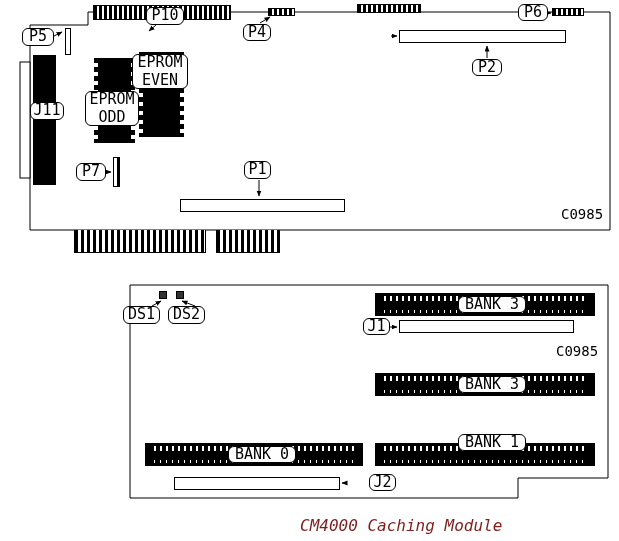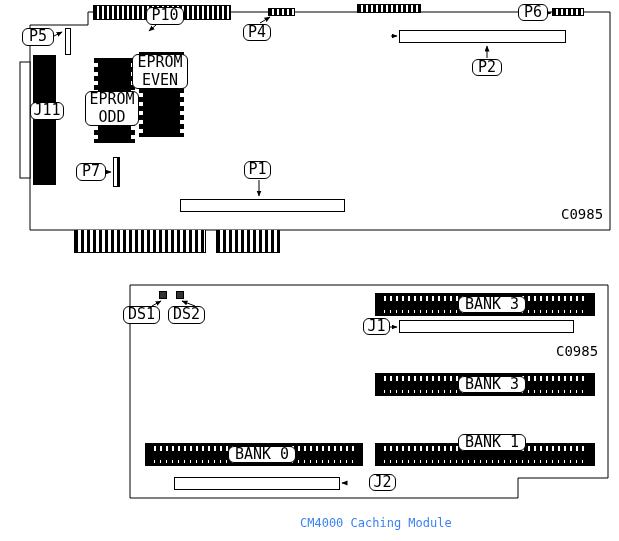--- a/index.html
+++ b/index.html
@@ -83,24 +83,25 @@
   }
   .code-text {
     position: absolute;
     font-size: 14px;
     color: #000000;
     z-index: 3;
     white-space: nowrap;
   }
   .caption-text {
     position: absolute;
-    font-size: 12px;
-    color: #3b82f6;
+    font-size: 16px;
+    color: #7f1d1d;
     z-index: 3;
     white-space: nowrap;
+    font-style: italic;
   }
 </style>
 </head>
 <body>
 
 <div class="canvas">
 
   <svg class="layer" style="z-index:1" width="619" height="541" viewBox="0 0 619 541">
     <polygon points="88,12 610,12 610,230 30,230 30,25 88,25" fill="#ffffff" stroke="#000000" stroke-width="1"></polygon>
     <rect x="20" y="62" width="10" height="116" fill="#ffffff" stroke="#000000" stroke-width="1"></rect>

